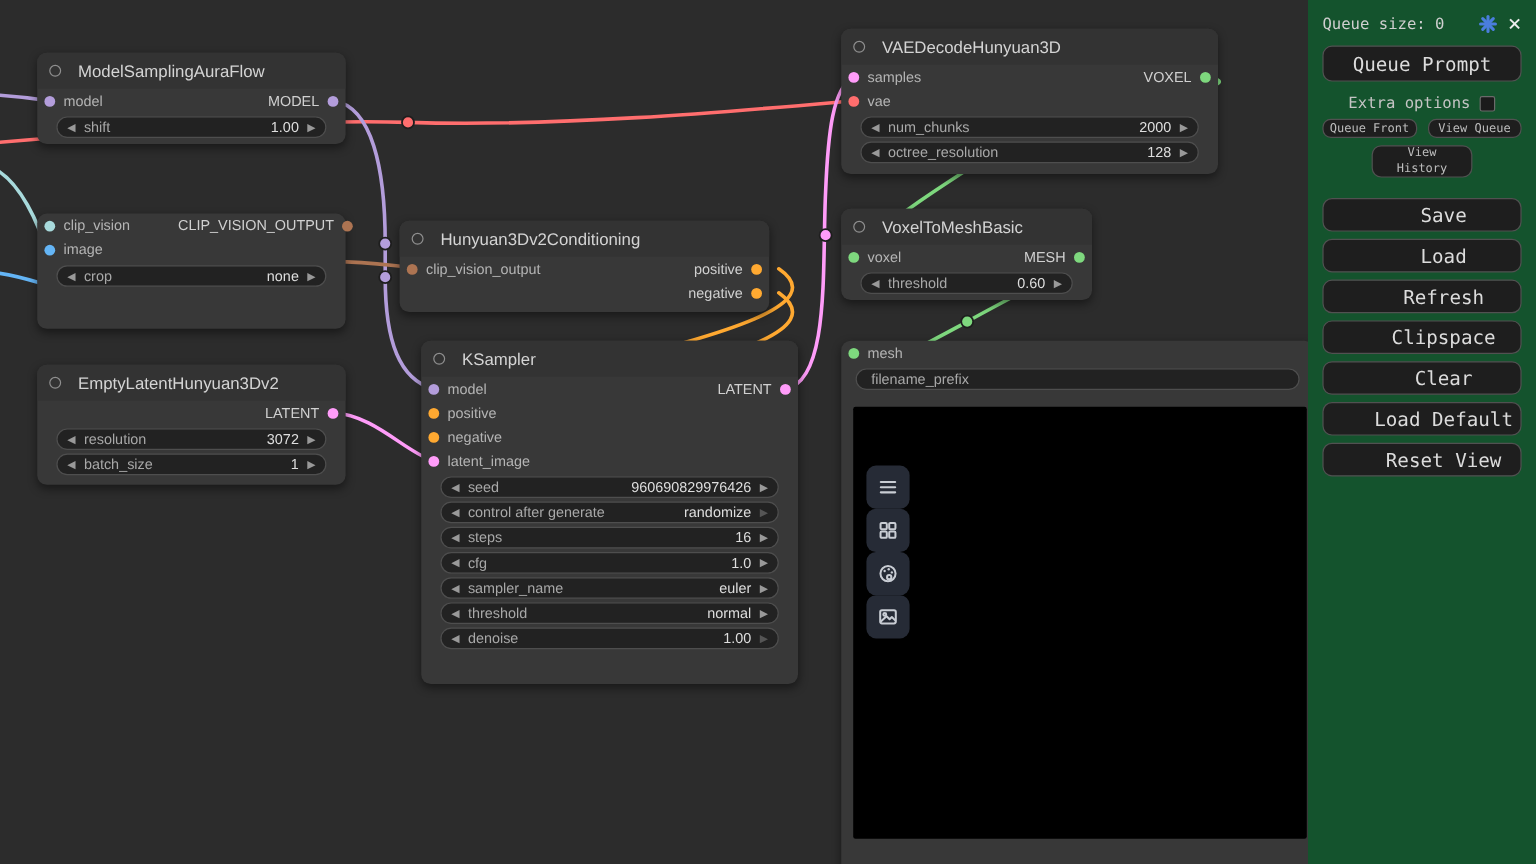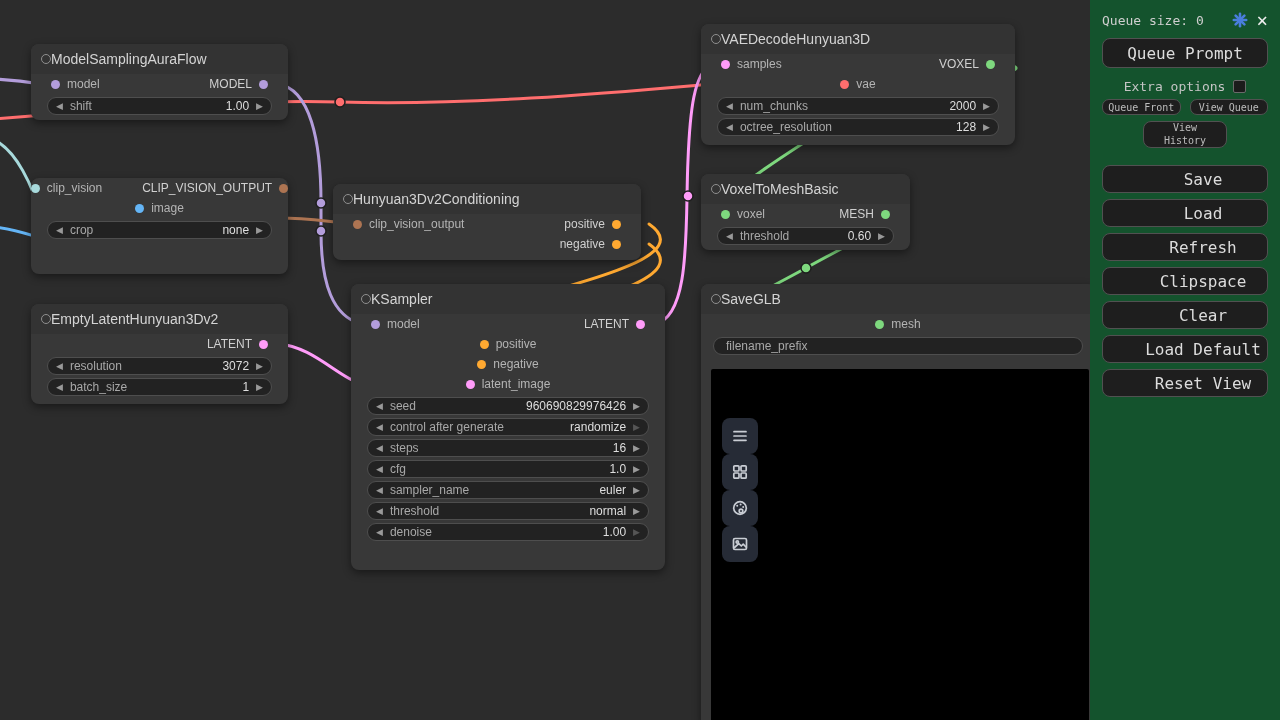--- a/index.html
+++ b/index.html
@@ -2,24 +2,24 @@
 <html style="--c-model: #B39DDB; --c-clip_vision: #A8DADC; --c-clip_vision_output: #AD7452; --c-image: #64B5F6; --c-vae: #FF6E6E; --c-latent: #FF9CF9; --c-conditioning: #FFA931; --c-voxel: #7ED87E; --c-mesh: #7ED87E; --c-accent: #4A7EDD;"><head>
 <meta charset="utf-8">
 <style>
   html,body{margin:0;padding:0;width:1280px;height:720px;overflow:hidden;background:#2c2c2c;}
   .stage{position:relative;width:1280px;height:720px;overflow:hidden;font-family:"Liberation Sans",sans-serif;}
   .canvas{position:absolute;inset:0;background:#2c2c2c;}
   svg.wires{position:absolute;left:0;top:0;z-index:1;pointer-events:none;}
   .wire{fill:none;stroke-width:3;stroke-linecap:round;}
 
   .node{position:absolute;z-index:2;background:#383838;border-radius:8px;box-shadow:0 3px 8px rgba(0,0,0,.45);box-sizing:border-box;}
-  .node-header{height:30px;background:#333333;border-radius:8px 8px 0 0;display:flex;align-items:center;padding:0 10px;gap:0;}
+  .node-header{height:30px;background:#333333;border-radius:8px 8px 0 0;display:flex;align-items:center;padding:0 10px;gap:14px;}
   .collapse-dot{width:10px;height:10px;border-radius:50%;border:1.5px solid #8f8f8f;box-sizing:border-box;flex:0 0 auto;}
   .node-title{font-size:14px;color:#d4d4d4;white-space:nowrap;}
-  .row{height:20px;display:flex;align-items:center;justify-content:center;padding:0 20px;font-size:12px;gap:40px;}
+  .row{height:20px;display:flex;align-items:center;justify-content:space-between;padding:0 6px;font-size:12px;gap:40px;}
   .port{display:flex;align-items:center;gap:7px;}
   .port.out{margin-left:auto;}
   .plabel{color:#b4b4b4;white-space:nowrap;}
   .port.out .plabel{color:#d0d0d0;}
   .dot{width:9px;height:9px;border-radius:50%;flex:0 0 auto;}
   .t-model{background:var(--c-model);} .t-clip_vision{background:var(--c-clip_vision);}
   .t-clip_vision_output{background:var(--c-clip_vision_output);} .t-image{background:var(--c-image);}
   .t-vae{background:var(--c-vae);} .t-latent{background:var(--c-latent);}
   .t-conditioning{background:var(--c-conditioning);} .t-voxel{background:var(--c-voxel);} .t-mesh{background:var(--c-mesh);}
 
@@ -306,24 +306,20 @@
     </div>
     <div class="widget">
       <span class="warrow">◀</span>
       <span class="wlabel">threshold</span>
       <span class="wvalue">0.60</span>
       <span class="warrow">▶</span>
     </div>
   </div>
 
   <div class="node" style="left:701px;top:284px;width:394px;height:444px">
-    <div class="node-header">
-      <span class="collapse-dot"></span>
-      <span class="node-title">SaveGLB</span>
-    </div>
     <div class="row">
       <span class="port in">
         <span class="dot t-mesh"></span>
         <span class="plabel">mesh</span>
       </span>
     </div>
     <div class="widget textfield">
       <span class="wlabel">filename_prefix</span>
     </div>
     <div class="viewport">

